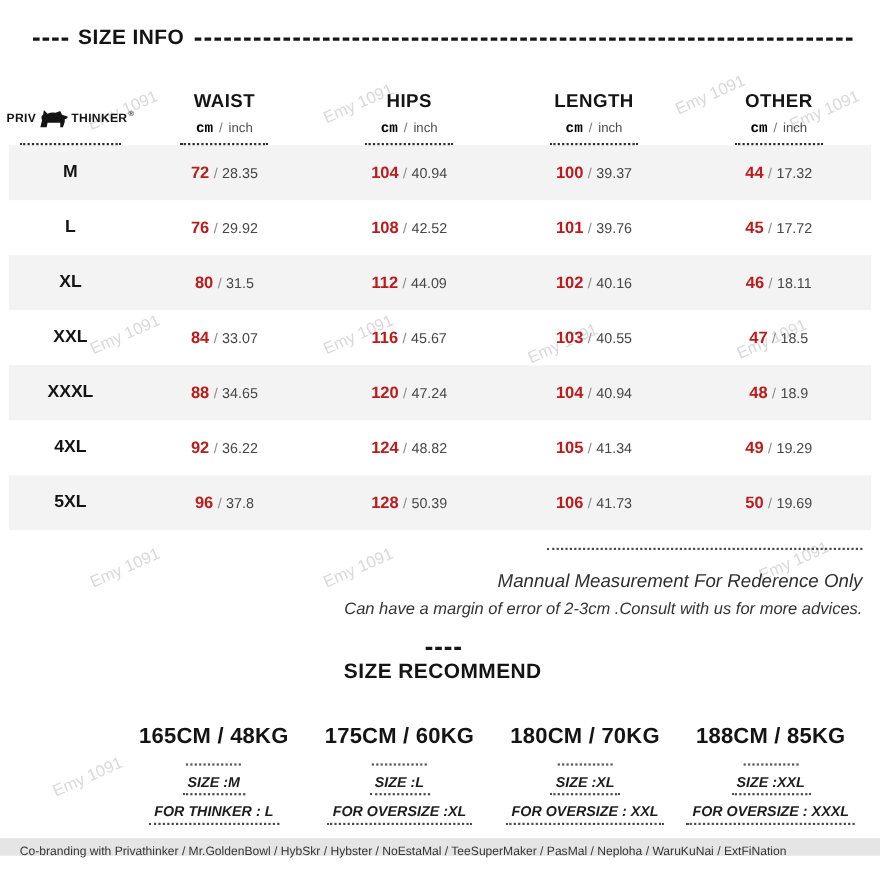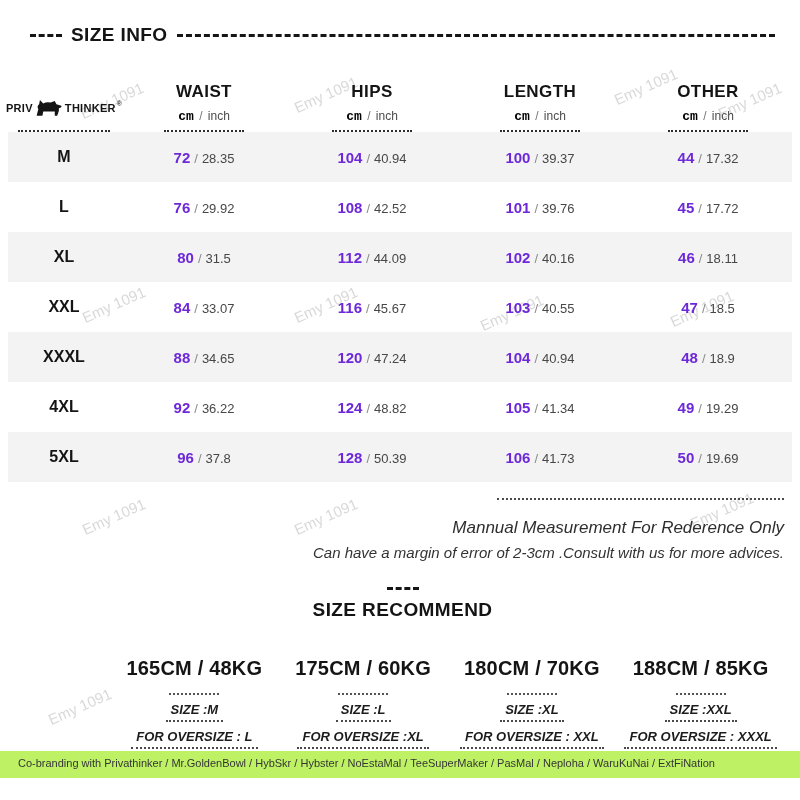--- a/index.html
+++ b/index.html
@@ -53,21 +53,21 @@
   .logo-dots { width:92px; }
   .logo-row { display:flex; align-items:center; margin-bottom:13px; }
   .logo-txt { font-size:11px; font-weight:800; letter-spacing:.3px; }
   .logo-reg { font-size:7px; vertical-align:super; margin-left:1px; transform:translateY(-4px); }
   .logo-svg { margin:0 2px; }
 
   .trow { height:50px; align-items:center; }
   .trow.alt { background:#f3f3f3; }
   .cell.size { text-align:center; font-size:16px; font-weight:800; }
   .cell.val { display:flex; justify-content:center; align-items:baseline; }
-  .cell.val .cm { font-size:15px; font-weight:800; color:#6d28d9; }
+  .cell.val .cm { font-size:15px; font-weight:800; color:#b91c1c; }
   .cell.val .sl { font-size:13px; color:#8a8a8a; margin:0 4px; font-weight:400; }
   .cell.val .in { font-size:13px; color:#474747; font-weight:400; }
 
   
   .note { margin:16px 16px 0 0; text-align:right; position:relative; z-index:1; }
   .note-dots { display:inline-block; width:287px; border-top:2px dotted #4a4a4a; height:0; margin-bottom:14px; }
   .note-line1 { font-style:italic; font-size:17px; color:#2e2e2e; margin-bottom:6px;padding-left:12px; }
   .note-line2 { font-style:italic; font-size:15px; color:#333; }
 
   
@@ -87,22 +87,22 @@
     font-size:13px; font-weight:800; font-style:italic;
     color:#1c1c1c;
     border-bottom:2px dotted #4a4a4a;
     padding:0 5px 3px;
     white-space:nowrap;
   }
 
   
   .footer-bar {
     position:absolute; left:0; right:0; bottom:22px;
-    height:27px; line-height:25px;
-    background:#bef264;
+    height:16px; line-height:25px;
+    background:#e5e5e5;
     padding-left:18px;
     font-size:11px; color:#353535;
     white-space:nowrap;
     z-index:1;
   }
 </style>
 </head>
 <body>
 
 <div class="page" style="padding-top:24px;">
@@ -341,21 +341,21 @@
     <span class="dash short"></span>
     <span class="section-title">SIZE RECOMMEND</span>
     <span class="dash long"></span>
   </div>
 
   <div class="rec-grid">
     <div class="rec-item">
       <div class="rec-hw">165CM / 48KG</div>
       <div class="rec-dots"></div>
       <div class="rec-line">SIZE :M</div>
-      <div class="rec-line">FOR OVERSIZE : L</div>
+      <div class="rec-line">FOR THINKER : L</div>
     </div>
     <div class="rec-item">
       <div class="rec-hw">175CM / 60KG</div>
       <div class="rec-dots"></div>
       <div class="rec-line">SIZE :L</div>
       <div class="rec-line">FOR OVERSIZE :XL</div>
     </div>
     <div class="rec-item">
       <div class="rec-hw">180CM / 70KG</div>
       <div class="rec-dots"></div>

